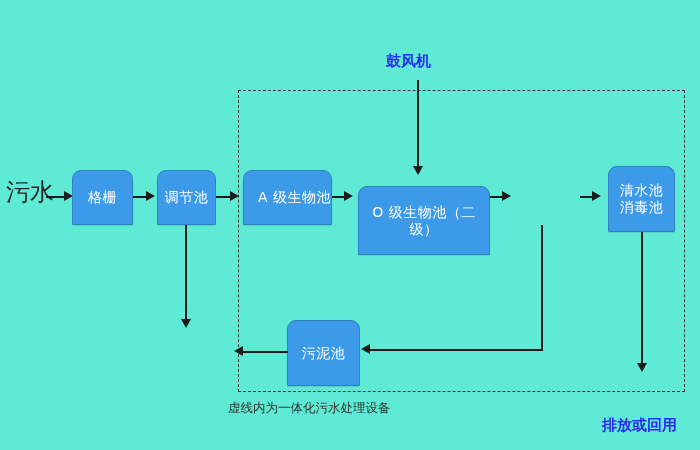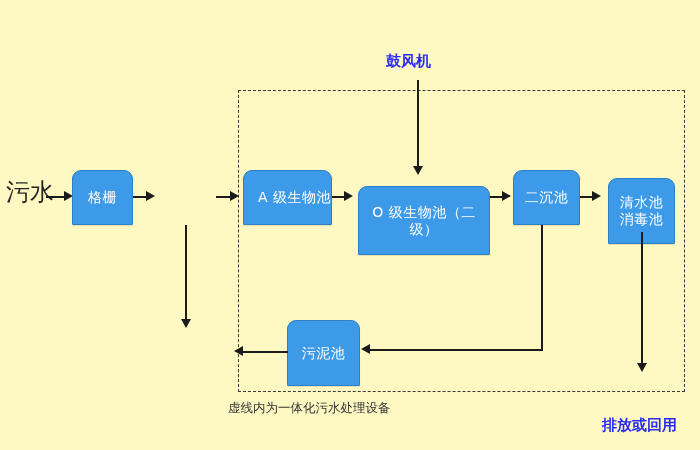--- a/index.html
+++ b/index.html
@@ -4,21 +4,21 @@
 <style>
   html, body {
     margin: 0;
     padding: 0;
     background: #ffffff;
   }
   #canvas {
     position: relative;
     width: 700px;
     height: 450px;
-    background: #fef9c3;
+    background: #5eead4;
     overflow: hidden;
     font-family: "DejaVu Sans", "Liberation Sans", sans-serif;
   }
   
   .dashed-box {
     position: absolute;
     border: 1.5px dashed #3a3a3a;
     box-sizing: border-box;
     background: transparent;
   }
@@ -108,46 +108,46 @@
   <div class="hline" style="left:46px; top:196px; width:20px;"></div>
   <div class="arrow right" style="left:64px; top:190.5px;"></div>
 
   <div class="node" style="left:72px; top:170px; width:61px; height:55px;align-items:center;">
     <span class="ln">格栅</span>
   </div>
 
   <div class="hline" style="left:133px; top:196px; width:15px;"></div>
   <div class="arrow right" style="left:146px; top:190.5px;"></div>
 
+  <div class="node" style="left:157px; top:170px; width:59px; height:55px;">
+    <span class="ln">调节池</span>
+  </div>
 
   <div class="hline" style="left:216px; top:196px; width:16px;"></div>
   <div class="arrow right" style="left:230px; top:190.5px;"></div>
 
   <div class="node" style="left:243px; top:170px; width:89px; height:55px;justify-content:flex-end;">
     <span class="ln">A 级生物池</span>
   </div>
 
   <div class="hline" style="left:332px; top:196px; width:14px;"></div>
   <div class="arrow right" style="left:344px; top:190.5px;"></div>
 
   <div class="node" style="left:358px; top:186px; width:132px; height:69px;">
     <span class="ln">O 级生物池（二级）</span>
   </div>
 
   <div class="hline" style="left:490px; top:196px; width:14px;"></div>
   <div class="arrow right" style="left:502px; top:190.5px;"></div>
 
-  <div class="node" style="left:513px; top:170px; width:67px; height:55px;">
-    <span class="ln">二沉池</span>
-  </div>
 
   <div class="hline" style="left:580px; top:196px; width:14px;"></div>
   <div class="arrow right" style="left:592px; top:190.5px;"></div>
 
-  <div class="node two-line" style="left:608px; top:178px; width:67px; height:66px;">
+  <div class="node two-line" style="left:608px; top:166px; width:67px; height:66px;">
     <span class="ln">清水池</span>
     <span class="ln">消毒池</span>
   </div>
 
   <div class="vline" style="left:185px; top:225px; height:96px;"></div>
   <div class="arrow down" style="left:180.5px; top:319px;"></div>
 
   <div class="vline" style="left:541px; top:225px; height:126px;"></div>
   <div class="hline" style="left:370px; top:349px; width:173px;"></div>
   <div class="arrow left" style="left:361px; top:343.5px;"></div>

